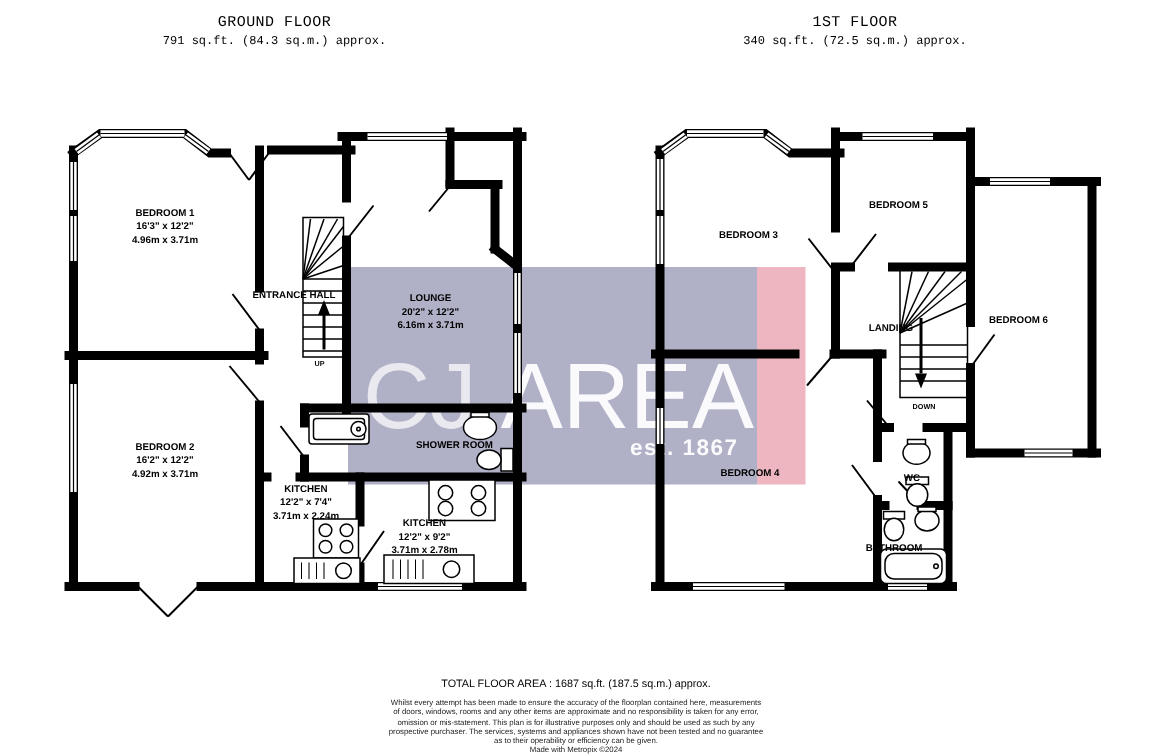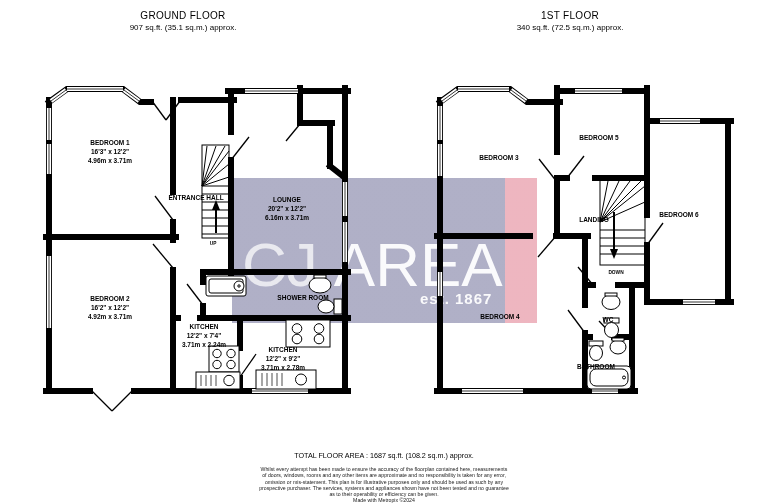--- a/index.html
+++ b/index.html
@@ -11,21 +11,21 @@
   .win line:nth-child(even){stroke:#000;stroke-width:0.8;}
   .door line{stroke:#000;stroke-width:1.3;}
   .stair rect,.stair line{stroke:#000;stroke-width:1;fill:none;}
   .stair line.arr{stroke-width:2;}
   .stair polygon{fill:#000;stroke:none;}
   .fix rect,.fix circle,.fix ellipse{stroke:#000;stroke-width:1;fill:#fff;}
   .fix line{stroke:#000;stroke-width:0.7;}
   .lbl{position:absolute;transform:translate(-50%,-50%);text-align:center;z-index:3;
        font-weight:bold;font-size:6.5px;line-height:1.35;color:#000;white-space:nowrap;}
   .lbl.tiny{font-size:4.8px;}
-  .ftitle{position:absolute;top:10px;width:190px;text-align:center;z-index:3;color:#000;}
+  .ftitle{position:absolute;top:10px;width:190px;text-align:center;z-index:3;color:#000;font-family:Liberation Mono, monospace;}
   .ftitle .fname{font-size:10px;letter-spacing:.3px;}
   .ftitle .farea{font-size:8px;margin-top:2px;}
   .wm{position:absolute;left:232px;top:178px;width:305px;height:145px;z-index:1;
       background:linear-gradient(90deg,rgba(162,162,189,.85) 0,rgba(162,162,189,.85) 273px,
                  rgba(235,169,181,.85) 273px,rgba(235,169,181,.85) 100%);}
   .wm-brand{position:absolute;left:10px;top:56px;font-size:62px;line-height:1;color:#fff;white-space:nowrap;}
   .wm-cj{opacity:.72;text-align:center;}
   .wm-hole{opacity:.95;margin-left:16px;}
   .wm-est{position:absolute;left:188px;top:112px;font-size:15px;font-weight:bold;
           letter-spacing:1px;color:#fff;opacity:.95;}
@@ -243,21 +243,21 @@
       <ellipse cx="618" cy="347" rx="8" ry="7"></ellipse>
       <rect x="612" y="338" width="12" height="3"></rect>
       <rect x="587" y="366" width="44" height="23" rx="4"></rect>
       <rect x="590" y="369" width="38" height="17" rx="6"></rect>
       <circle cx="624" cy="377.5" r="1.5"></circle>
     </g>
   </svg>
 
   <div class="ftitle" style="left:88px;">
     <div class="fname">GROUND FLOOR</div>
-    <div class="farea">907 sq.ft. (35.1 sq.m.) approx.</div>
+    <div class="farea">791 sq.ft. (84.3 sq.m.) approx.</div>
   </div>
   <div class="ftitle" style="left:475px;">
     <div class="fname">1ST FLOOR</div>
     <div class="farea">340 sq.ft. (72.5 sq.m.) approx.</div>
   </div>
 
   <div class="lbl" style="left:110px;top:152px;">
     <div>BEDROOM 1</div>
     <div>16'3" x 12'2"</div>
     <div>4.96m x 3.71m</div>
@@ -306,21 +306,21 @@
     <div>BEDROOM 4</div>
   </div>
   <div class="lbl" style="left:608px;top:320px;">
     <div>WC</div>
   </div>
   <div class="lbl" style="left:596px;top:367px;">
     <div>BATHROOM</div>
   </div>
   <div class="lbl tiny" style="left:616px;top:273px;">DOWN</div>
 
-  <div class="total">TOTAL FLOOR AREA : 1687 sq.ft. (108.2 sq.m.) approx.</div>
+  <div class="total">TOTAL FLOOR AREA : 1687 sq.ft. (187.5 sq.m.) approx.</div>
   <div class="disc">
     <div>Whilst every attempt has been made to ensure the accuracy of the floorplan contained here, measurements</div>
     <div>of doors, windows, rooms and any other items are approximate and no responsibility is taken for any error,</div>
     <div>omission or mis-statement. This plan is for illustrative purposes only and should be used as such by any</div>
     <div>prospective purchaser. The services, systems and appliances shown have not been tested and no guarantee</div>
     <div>as to their operability or efficiency can be given.</div>
     <div>Made with Metropix ©2024</div>
   </div>
 
 </div>

